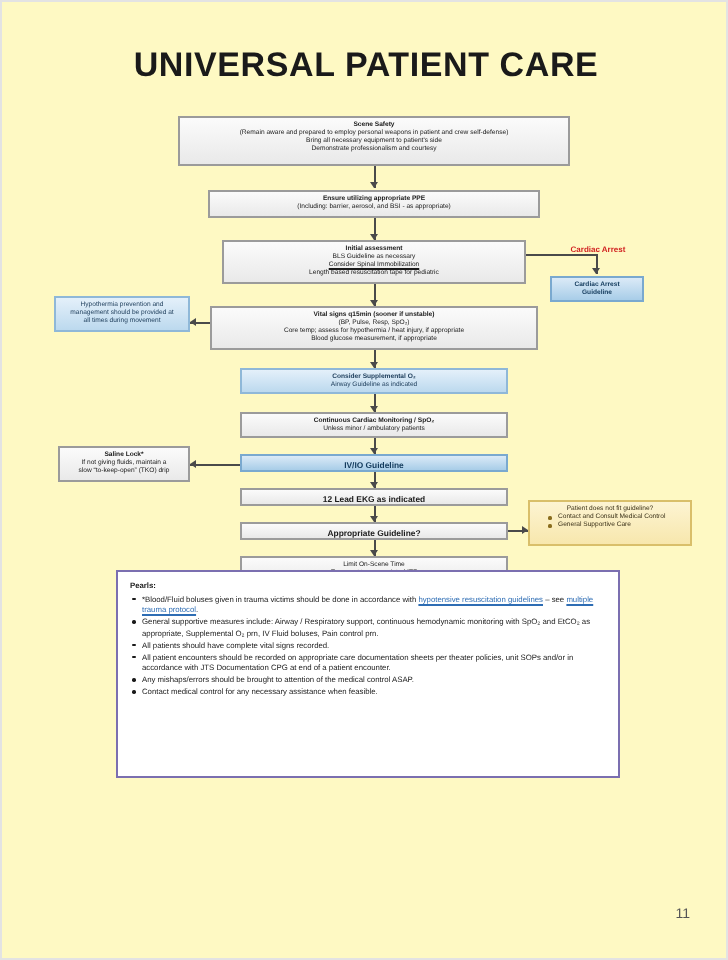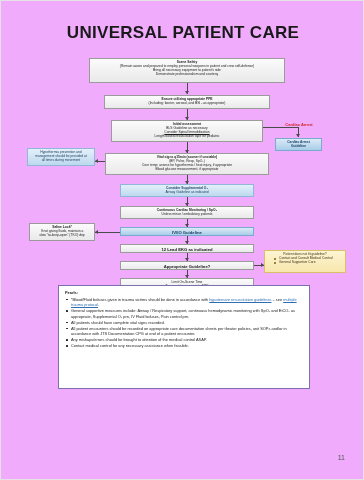--- a/index.html
+++ b/index.html
@@ -6,21 +6,21 @@
   body{
     width:364px;height:480px;
     background:#ffffff;
     font-family:"Liberation Sans", sans-serif;
     color:#231f20;
     overflow:hidden;
     position:relative;
   }
   .slide{
     position:absolute;left:0;top:0;width:364px;height:480px;
-    background:#f0abfc;
+    background:#fef9c3;
     border:1px solid #e3e3e3;
     box-sizing:border-box;
   }
   .page-title{
     position:absolute;left:0;top:22px;width:364px;
     text-align:center;
     font-size:17px;font-weight:bold;letter-spacing:0.3px;
     color:#1a1a1a;
   }
 

